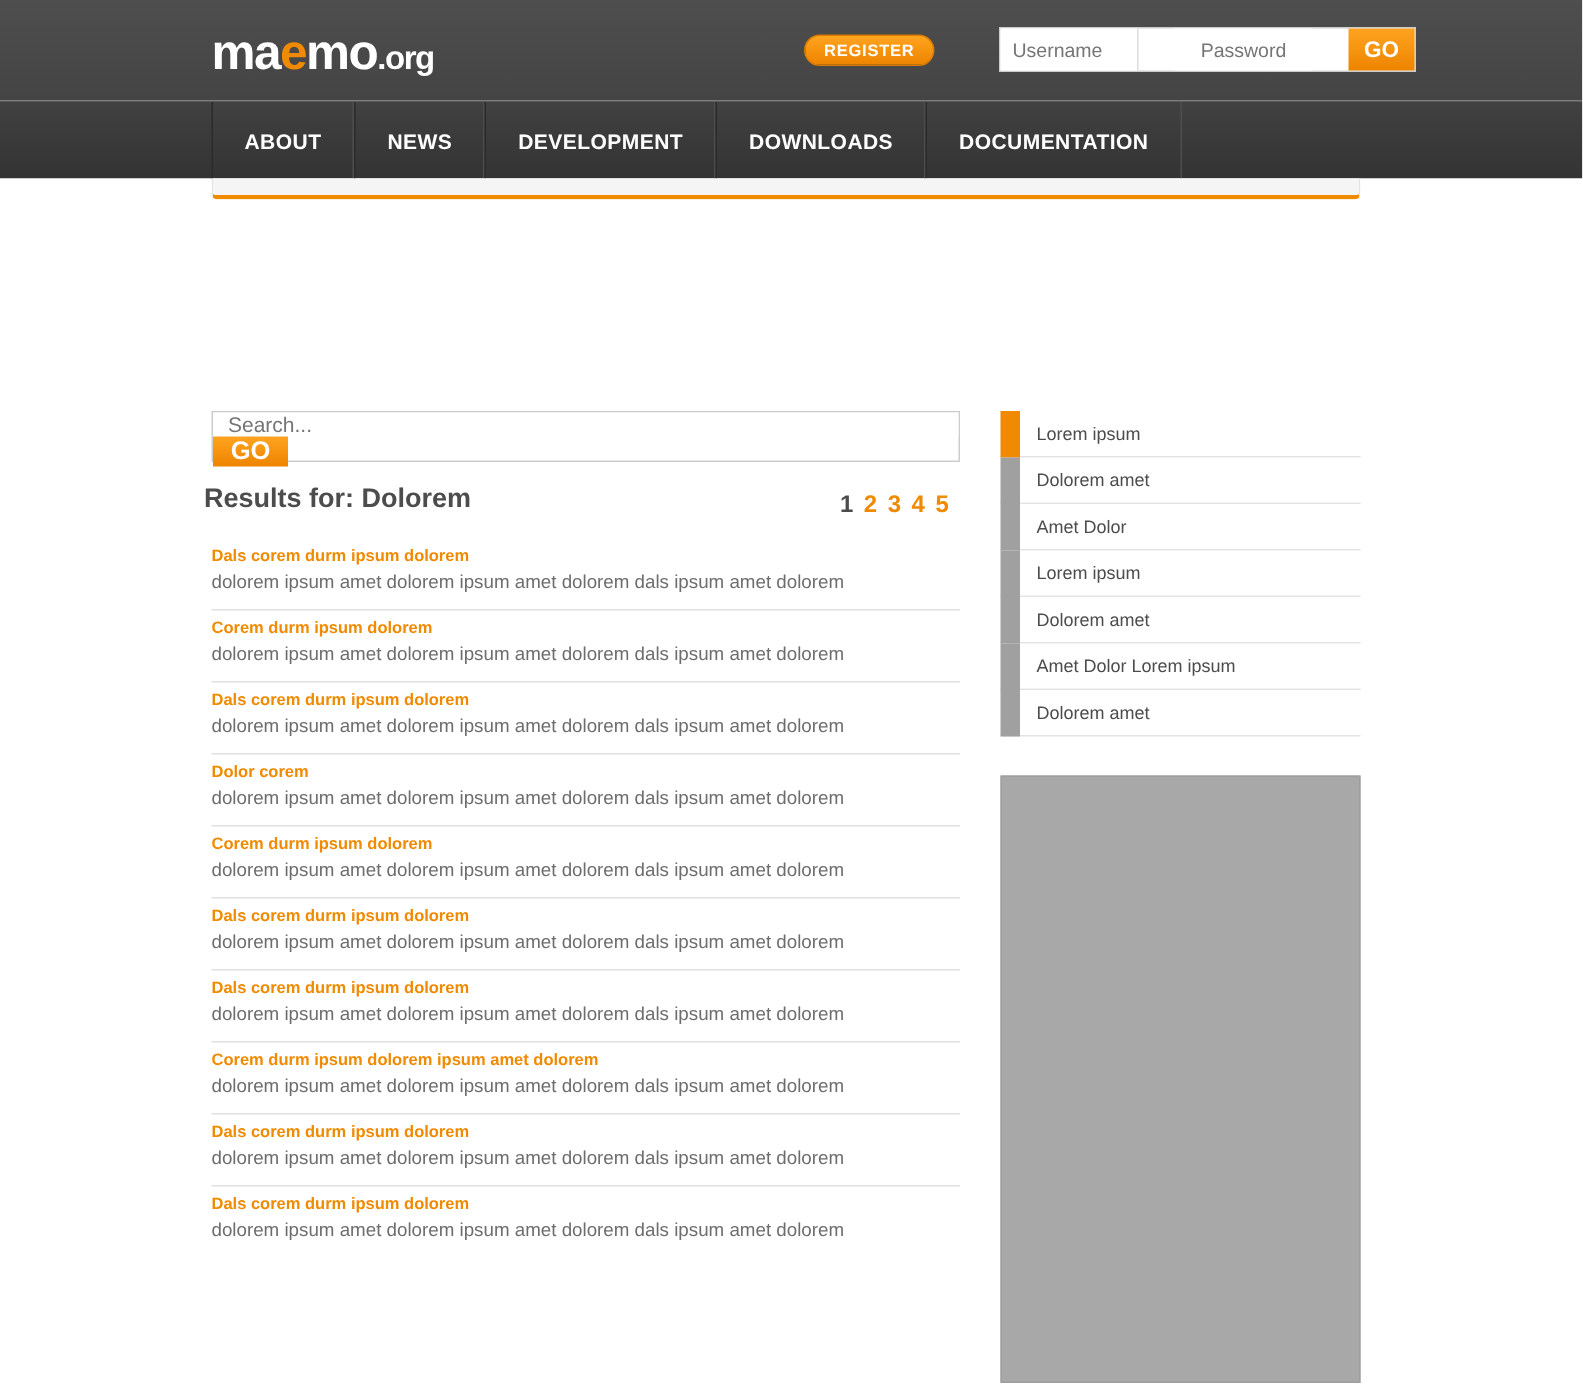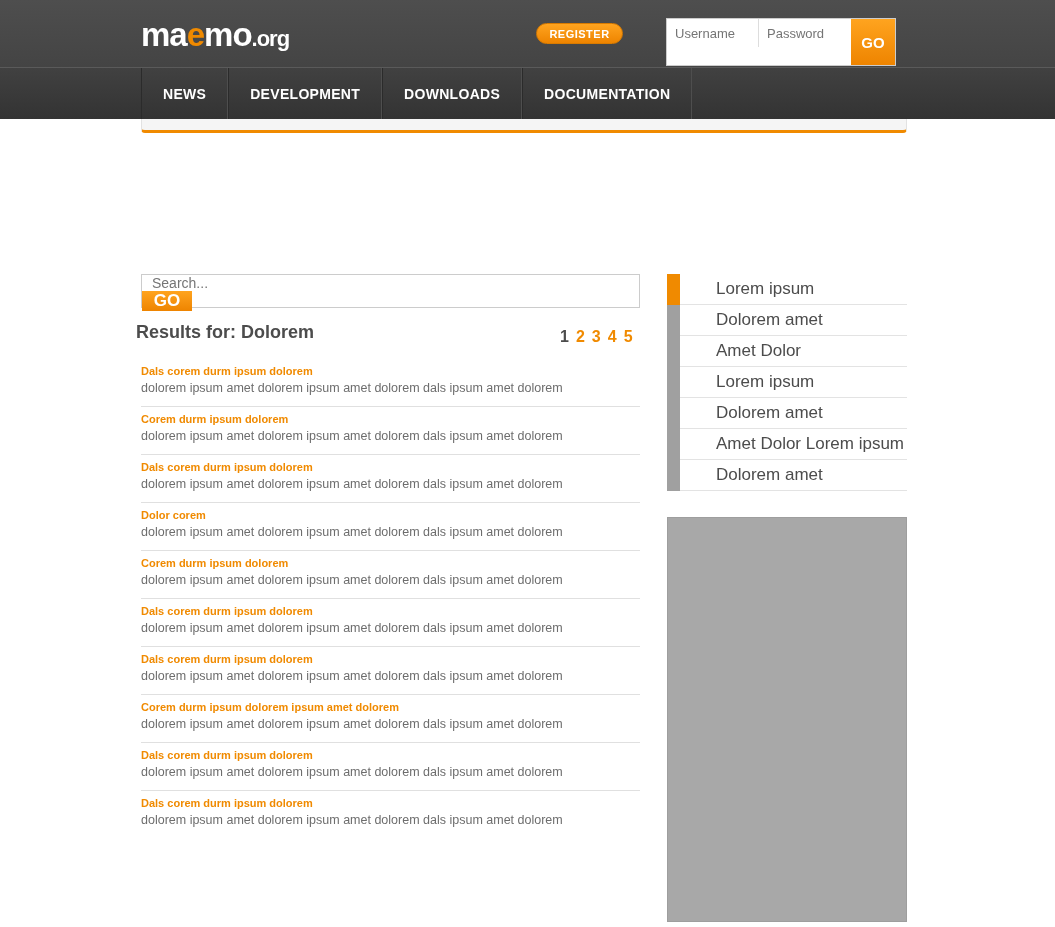--- a/index.html
+++ b/index.html
@@ -49,38 +49,39 @@
     font-weight: bold;
     letter-spacing: 0.5px;
     text-align: center;
     line-height: 21px;
     border: 1px solid #d97b00;
     cursor: pointer;
   }
   .login-box {
     position: absolute;
     left: 666px; top: 18px;
-    height: 48px;
+    height: 30px;
     display: flex;
     align-items: stretch;
     background: #ffffff;
     border: 1px solid #cccccc;
+    gap: 24px;
   }
   .login-box input {
     border: none;
     outline: none;
     height: 28px;
     font-size: 13px;
     color: #9a9a9a;
     font-family: "Liberation Sans", sans-serif;
     padding: 0 8px;
     background: #ffffff;
   }
   .login-box input.user { width: 92px; border-right: 1px solid #dddddd; }
-  .login-box input.pass { width: 92px; }
+  .login-box input.pass { width: 92px; text-align: center; }
   .go-small {
     width: 44px;
     background: #f08a00;
     background: linear-gradient(to bottom, #ffa41f 0%, #ee8400 100%);
     color: #ffffff;
     font-size: 15px;
     font-weight: bold;
     display: flex;
     align-items: center;
     justify-content: center;
@@ -223,22 +224,22 @@
     border-bottom: 1px solid #e3e3e3;
   }
   .side-item .bar {
     width: 13px;
     height: 31px;
     background: #a0a0a0;
     flex: none;
   }
   .side-item.active .bar { background: #f08a00; }
   .side-item .label {
-    padding-left: 36px;
-    font-size: 17px;
+    padding-left: 11px;
+    font-size: 12px;
     color: #4c4c4c;
     cursor: pointer;
   }
 
   .ad-box {
     position: absolute;
     left: 667px; top: 398px;
     width: 240px; height: 405px;
     background: #a8a8a8;
     border: 1px solid #9e9e9e;
@@ -258,20 +259,21 @@
 
     <div class="login-box">
       <input class="user" type="text" placeholder="Username" style="">
       <input class="pass" type="text" placeholder="Password" style="">
       <div class="go-small">GO</div>
     </div>
   </div>
 
   <div class="nav">
     <div class="nav-inner">
+      <div class="nav-item">ABOUT</div>
       <div class="nav-item">NEWS</div>
       <div class="nav-item">DEVELOPMENT</div>
       <div class="nav-item">DOWNLOADS</div>
       <div class="nav-item">DOCUMENTATION</div>
     </div>
   </div>
 
   <div class="body-wrap">
 
     <div class="content-top-bar"></div>

